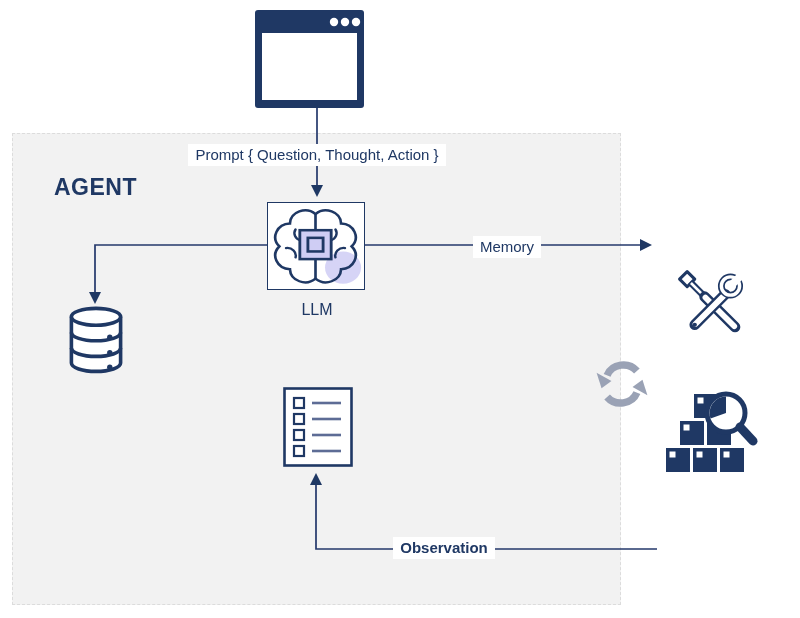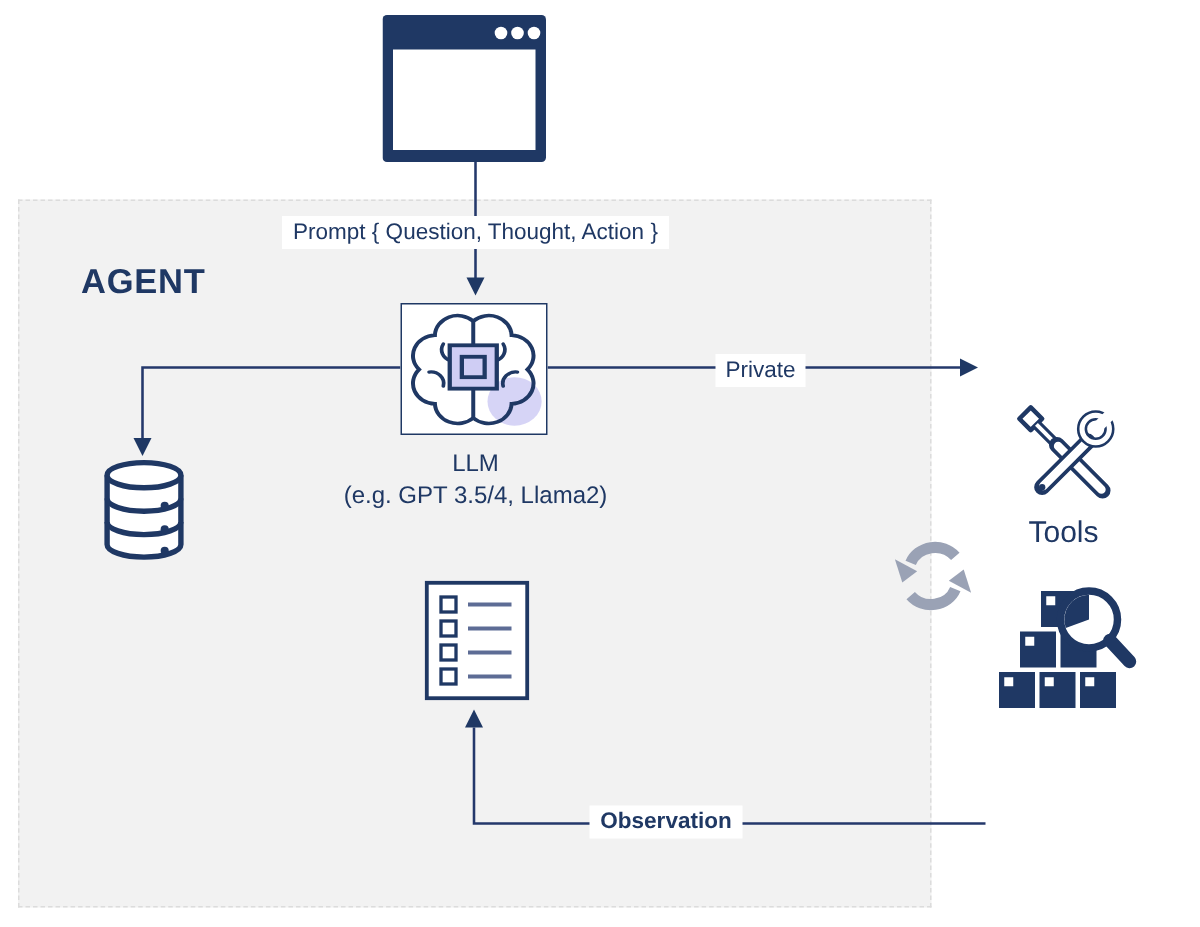--- a/index.html
+++ b/index.html
@@ -65,21 +65,21 @@
     <rect x="7" y="23" width="95" height="67" fill="#ffffff"></rect>
     <circle cx="79" cy="12" r="4.2" fill="#ffffff"></circle>
     <circle cx="90" cy="12" r="4.2" fill="#ffffff"></circle>
     <circle cx="101" cy="12" r="4.2" fill="#ffffff"></circle>
   </svg>
 
   <div class="abs edge-label" style="left:167px;top:144px;width:300px;">
     <span>Prompt { Question, Thought,  Action }</span>
   </div>
   <div class="abs edge-label" style="left:457px;top:236px;width:100px;">
-    <span>Private</span>
+    <span>Memory</span>
   </div>
   <div class="abs edge-label" style="left:374px;top:537px;width:140px;font-weight:bold;">
     <span>Observation</span>
   </div>
 
   <div id="llm-node" class="abs icon">
     <svg width="95" height="85" viewBox="0 0 100 100" preserveAspectRatio="none" xmlns="http://www.w3.org/2000/svg">
       <circle cx="79" cy="76" r="19" fill="#cfcdf4" opacity="0.85"></circle>
       <path d="M50,13 A16,16 0 0 1 76.9,24.1 A16,16 0 0 1 88,51 A16,16 0 0 1 76.9,77.9
                A16,16 0 0 1 50,89 A16,16 0 0 1 23.1,77.9 A16,16 0 0 1 12,51
@@ -91,21 +91,20 @@
         <path d="M71,31 a9,9 0 0 1 -5,13"></path>
         <path d="M81,53 a9,9 0 0 0 -10,11"></path>
       </g>
       <rect x="33.5" y="32" width="33" height="34" fill="#cfcdf4" stroke="#1f3864" stroke-width="3"></rect>
       <rect x="42" y="41" width="16" height="16" fill="#cfcdf4" stroke="#1f3864" stroke-width="3"></rect>
     </svg>
   </div>
 
   <div id="llm-caption" class="abs node-label">
     <div>LLM</div>
-    <div>(e.g. GPT 3.5/4, Llama2)</div>
   </div>
 
   <svg id="memory-icon" class="abs icon" viewBox="0 0 100 120" xmlns="http://www.w3.org/2000/svg">
     <path d="M9,18 V95 a41,14 0 0 0 82,0 V18" fill="#ffffff" stroke="#1f3864" stroke-width="6"></path>
     <ellipse cx="50" cy="18" rx="41" ry="14" fill="#ffffff" stroke="#1f3864" stroke-width="6"></ellipse>
     <path d="M9,44 a41,14 0 0 0 82,0" fill="none" stroke="#1f3864" stroke-width="6"></path>
     <path d="M9,70 a41,14 0 0 0 82,0" fill="none" stroke="#1f3864" stroke-width="6"></path>
     <circle cx="73" cy="52" r="4.5" fill="#1f3864"></circle>
     <circle cx="73" cy="78" r="4.5" fill="#1f3864"></circle>
     <circle cx="73" cy="102" r="4.5" fill="#1f3864"></circle>
@@ -135,21 +134,20 @@
     <line x1="39" y1="39" x2="79" y2="79" stroke="#1f3864" stroke-width="14" stroke-linecap="round"></line>
     <line x1="40" y1="40" x2="78" y2="78" stroke="#ffffff" stroke-width="7.5" stroke-linecap="round"></line>
 
     <line x1="66" y1="36" x2="26" y2="76" stroke="#1f3864" stroke-width="14" stroke-linecap="round"></line>
     <line x1="64" y1="38" x2="27" y2="75" stroke="#ffffff" stroke-width="7.5" stroke-linecap="round"></line>
     <circle cx="26" cy="76" r="2.8" fill="#1f3864"></circle>
     <circle cx="73" cy="25" r="12" fill="none" stroke="#1f3864" stroke-width="9"></circle>
     <circle cx="73" cy="25" r="12" fill="none" stroke="#ffffff" stroke-width="4.5"></circle>
     <line x1="73" y1="25" x2="95" y2="3" stroke="#ffffff" stroke-width="10"></line>
   </svg>
-  <div id="tools-label" class="abs node-label">Tools</div>
 
   <svg id="sync-icon" class="abs icon" viewBox="0 0 100 90" xmlns="http://www.w3.org/2000/svg">
     <g stroke="#9aa2b5" stroke-width="12" fill="none">
       <path d="M74,24 A28,26 0 0 0 26,31"></path>
       <path d="M26,66 A28,26 0 0 0 74,59"></path>
     </g>
     <g fill="#9aa2b5" stroke="none">
       <polygon points="17,52 33,40 9,27"></polygon>
       <polygon points="83,38 67,50 91,63"></polygon>
     </g>

